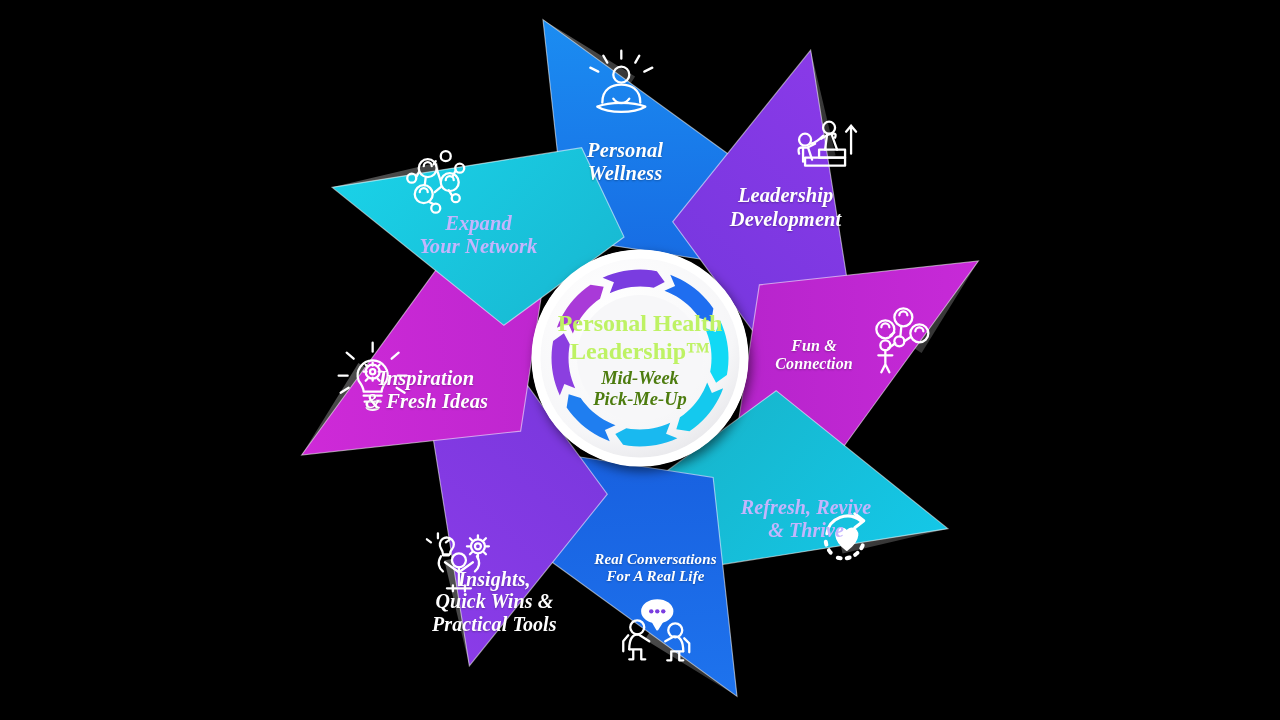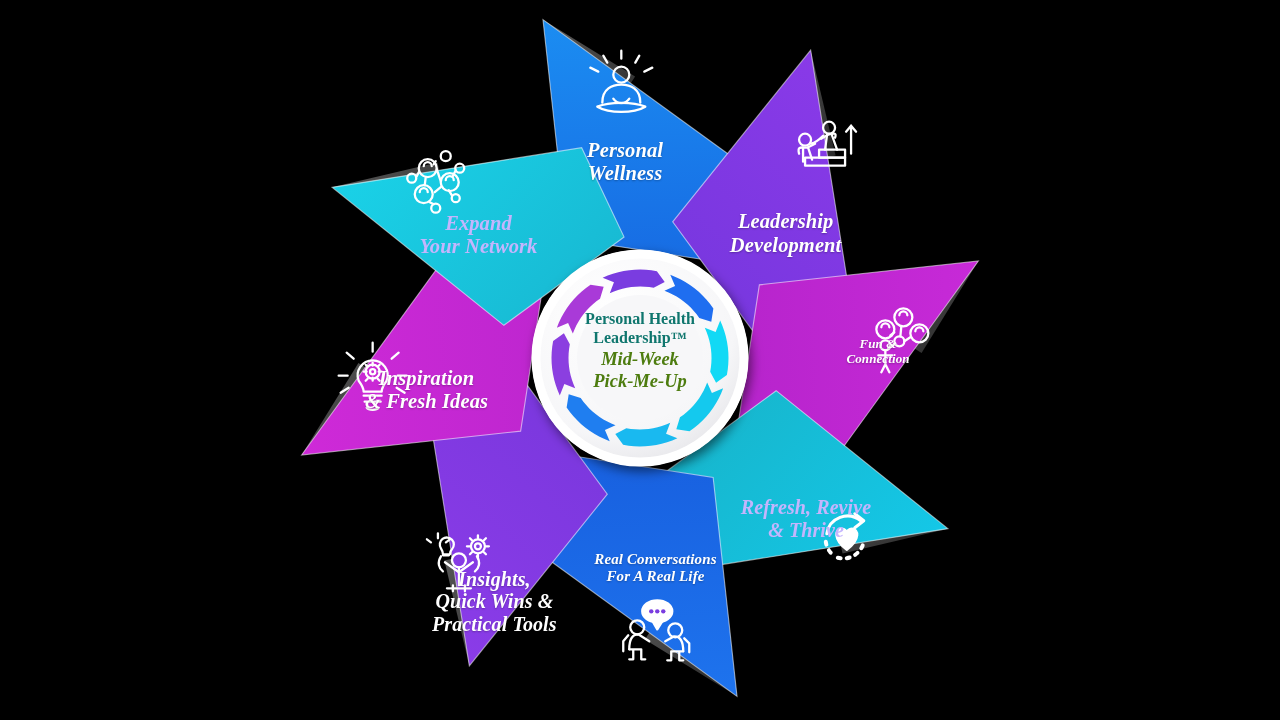--- a/index.html
+++ b/index.html
@@ -24,23 +24,23 @@
   .lbl-light{color:#ffffff;text-shadow:0 1px 2px rgba(0,0,0,.28);}
   .lbl-dark{color:#c4b5fd;}
 
   .center-text{
     position:absolute;
     text-align:center;
     pointer-events:none;
     width:200px;
   }
   .center-title{
-    color:#0f766e;
+    color:#bef264;
     font-weight:bold;
-    font-size:16px;
+    font-size:24px;
     line-height:1.16;
     white-space:pre-line;
   }
   .center-sub{
     color:#4d7c0f;
     font-weight:bold;
     font-style:italic;
     font-size:18.5px;
     line-height:1.18;
     white-space:pre-line;
@@ -246,23 +246,23 @@
   <div class="center-text" style="left: 540px; top: 310px;">
     <div class="center-title">Personal Health
 Leadership™</div>
     <div class="center-sub">Mid-Week
 Pick-Me-Up</div>
   </div>
 
   <div id="labels">
       <div class="seg-label lbl-light" style="left: 495.072px; top: 138.521px; width: 260px; font-size: 20.5px; font-style: italic;">Personal
 Wellness</div>
-      <div class="seg-label lbl-light" style="left: 655.645px; top: 184.454px; width: 260px; font-size: 20.5px; margin-top: 26px;">Leadership
+      <div class="seg-label lbl-light" style="left: 655.645px; top: 184.454px; width: 260px; font-size: 20.5px;">Leadership
 Development</div>
-      <div class="seg-label lbl-light" style="left: 748px; top: 337.072px; width: 260px; font-size: 13px;">Fun &amp;
+      <div class="seg-label lbl-light" style="left: 684px; top: 337.072px; width: 260px; font-size: 16px;">Fun &amp;
 Connection</div>
       <div class="seg-label lbl-dark" style="left: 676.036px; top: 496.333px; width: 260px; font-size: 20px;">Refresh, Revive
 &amp; Thrive</div>
       <div class="seg-label lbl-light" style="left: 525.486px; top: 551px; width: 260px; font-size: 15px;">Real Conversations
 For A Real Life</div>
       <div class="seg-label lbl-light" style="left: 364.355px; top: 519.546px; width: 260px; font-size: 20px; margin-top: 48px;">Insights,
 Quick Wins &amp;
 Practical Tools</div>
       <div class="seg-label lbl-light" style="left: 296.521px; top: 366.928px; width: 260px; font-size: 20.5px;">Inspiration
 &amp; Fresh Ideas</div>

